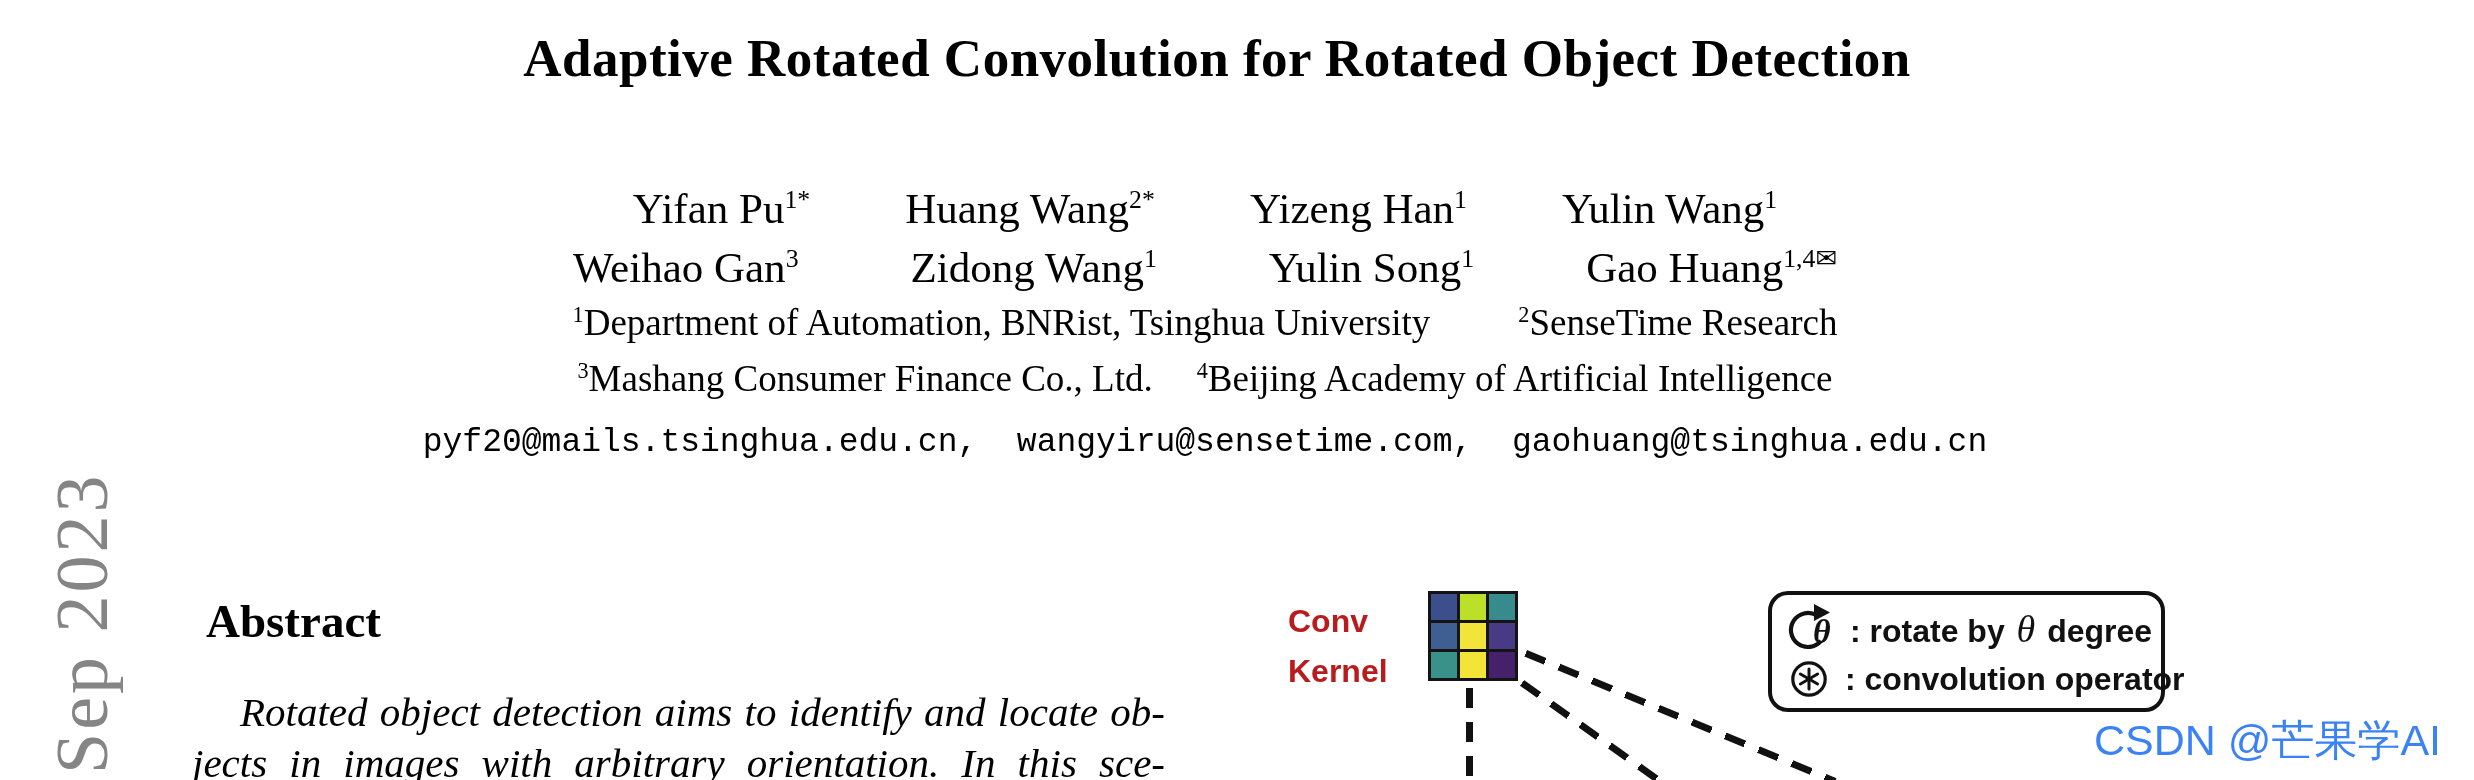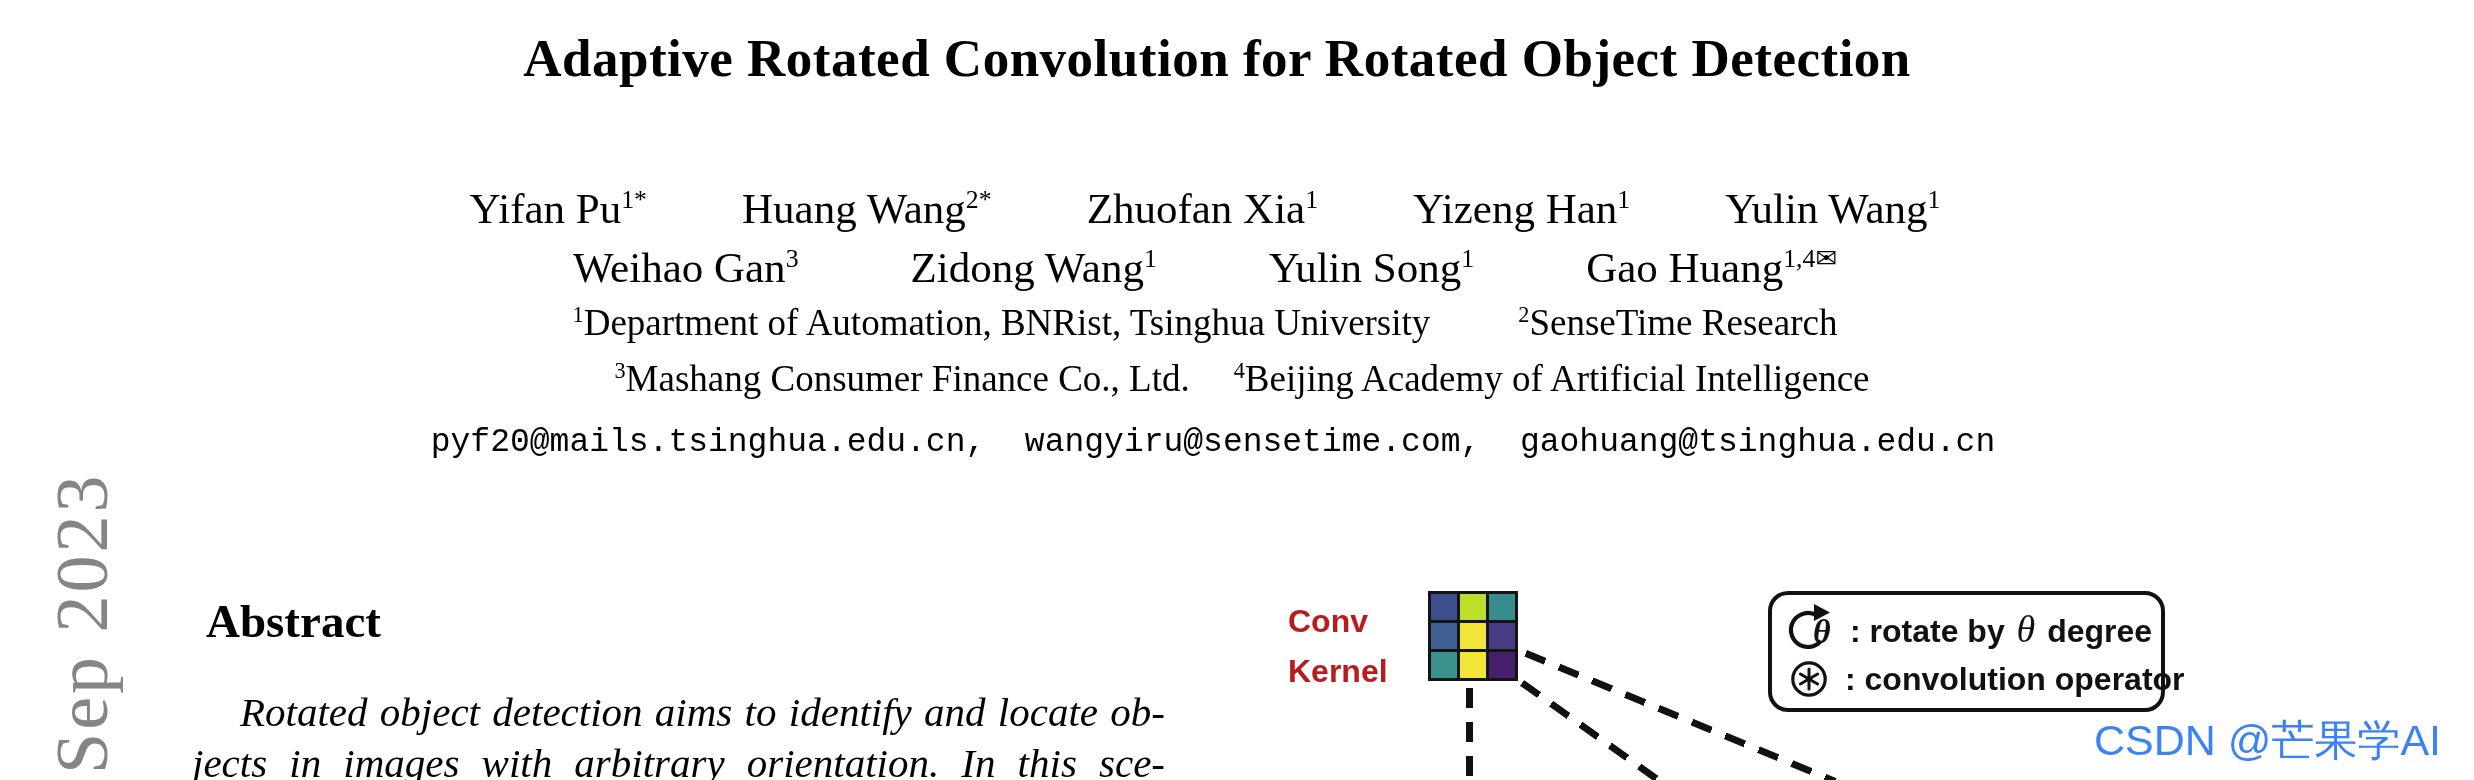--- a/index.html
+++ b/index.html
@@ -25,26 +25,25 @@
     font-size:43px;white-space:nowrap;
   }
   .authors-row.r1{top:184px;gap:95px;}
   .authors-row.r2{top:243px;gap:112px;}
   sup{font-size:60%;vertical-align:super;line-height:0;}
   .affil-row{
     position:absolute;left:0;width:100%;display:flex;justify-content:center;
     font-size:37px;white-space:nowrap;
   }
   .affil-row.r1{top:301px;gap:88px;}
-  .affil-row.r2{top:357px;gap:44px;padding-left:37px;}
+  .affil-row.r2{top:357px;gap:44px;}
   .emails{
     position:absolute;left:0;top:424px;width:100%;text-align:center;
     font-family:"Liberation Mono",monospace;font-size:33px;white-space:pre;
     letter-spacing:0px;
-    padding-left:8px;
   }
   
   .abstract-heading{
     position:absolute;left:190px;top:578px;width:975px;text-align:left;
     font-size:47px;font-weight:bold;margin:16px;
   }
   .abs-line{
     position:absolute;left:192px;width:973px;font-size:41px;font-style:italic;
     text-align:justify;text-align-last:justify;white-space:nowrap;margin:0;
   }
@@ -105,21 +104,20 @@
 <div class="page">
 
   <div class="arxiv-side">Sep 2023</div>
 
   <div class="head-col">
     <h1 class="title">Adaptive Rotated Convolution for Rotated Object Detection</h1>
 
     <div class="authors-row r1">
       <span class="author"><span>Yifan Pu</span><sup>1*</sup></span>
       <span class="author"><span>Huang Wang</span><sup>2*</sup></span>
-      <span class="author"><span>Zhuofan Xia</span><sup>1</sup></span>
       <span class="author"><span>Yizeng Han</span><sup>1</sup></span>
       <span class="author"><span>Yulin Wang</span><sup>1</sup></span>
     </div>
 
     <div class="authors-row r2">
       <span class="author"><span>Weihao Gan</span><sup>3</sup></span>
       <span class="author"><span>Zidong Wang</span><sup>1</sup></span>
       <span class="author"><span>Yulin Song</span><sup>1</sup></span>
       <span class="author"><span>Gao Huang</span><sup>1,4✉</sup></span>
     </div>

